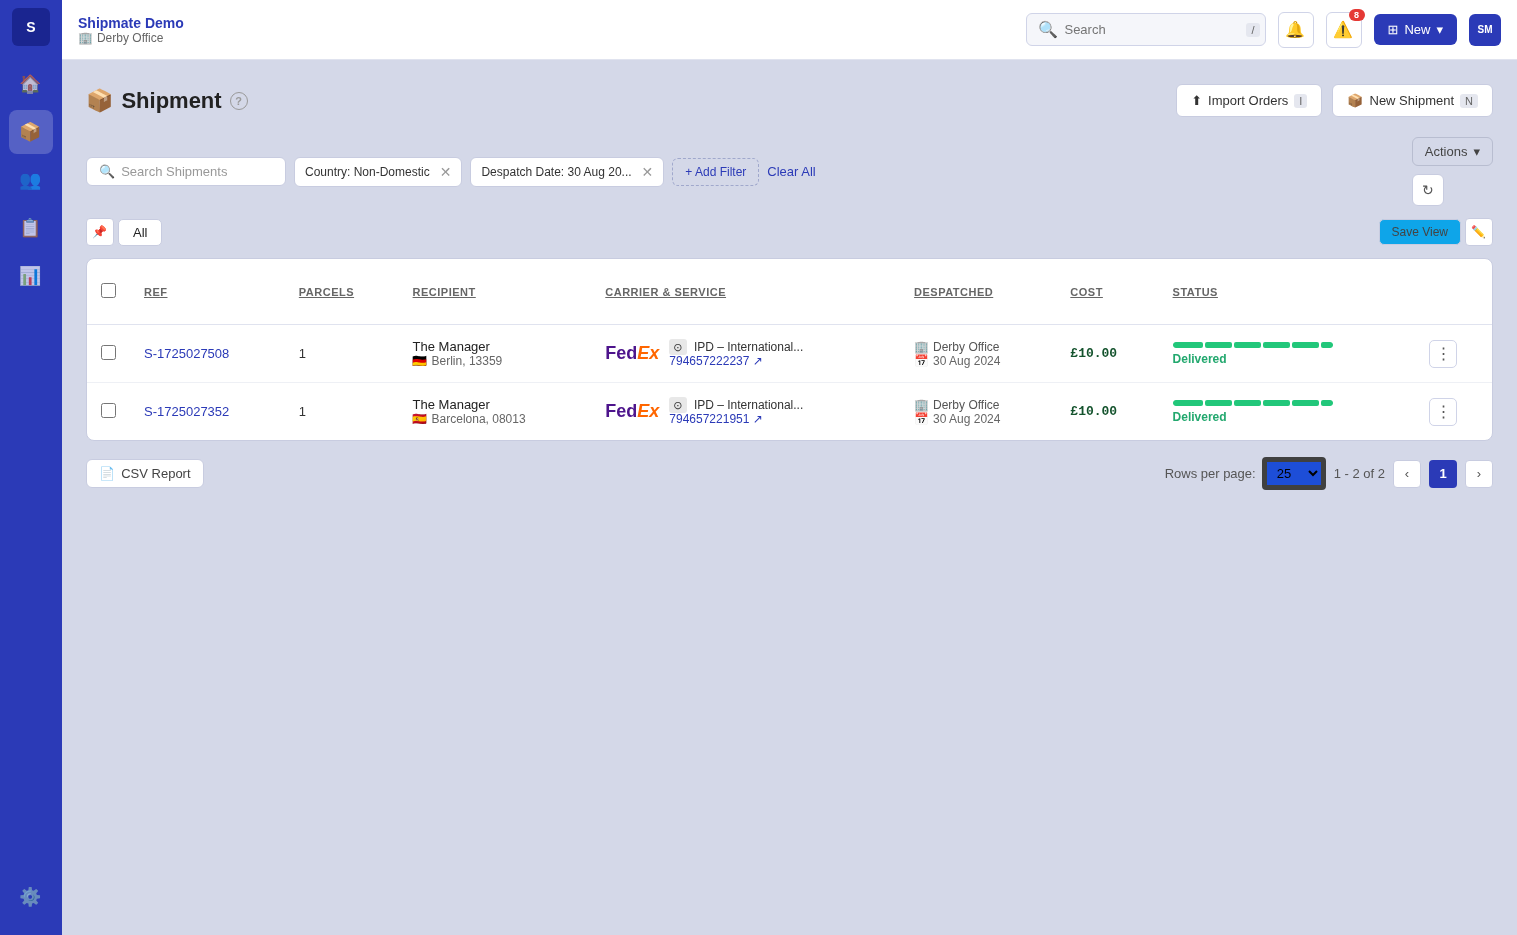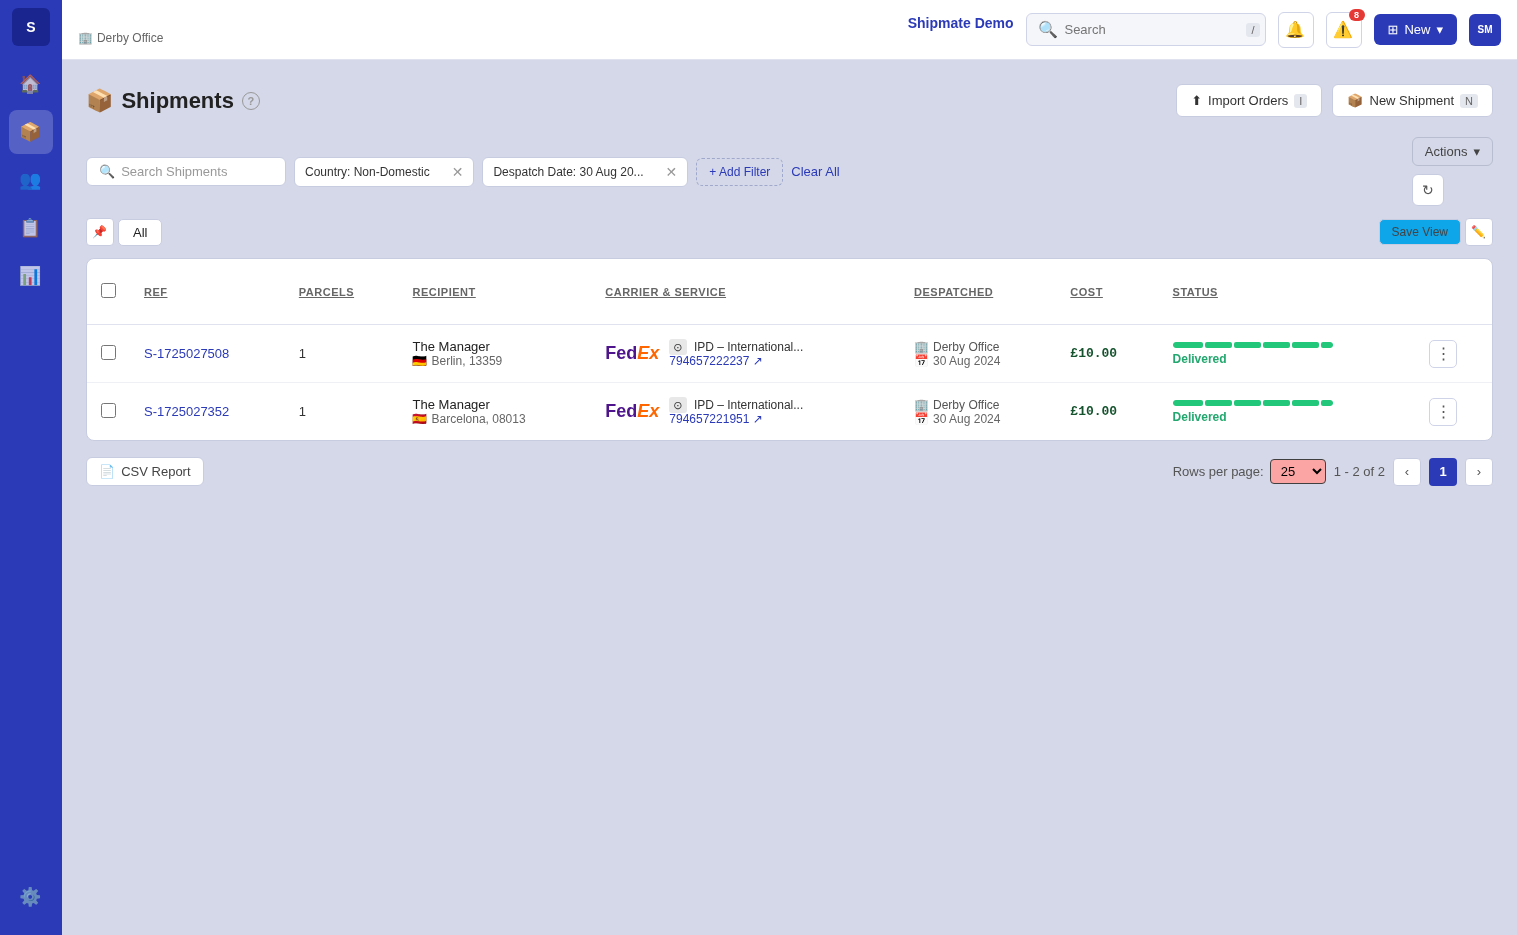--- a/index.html
+++ b/index.html
@@ -61,21 +61,20 @@
       padding: 0 16px;
       gap: 12px;
       border-bottom: 1px solid #e0e3ef;
       flex-shrink: 0;
     }
     .topbar-brand { flex: 1; }
     .topbar-brand-name {
       color: #2b3ab7;
       font-weight: 600;
       font-size: 14px;
-      text-align: right;
     }
     .topbar-brand-office {
       color: #666;
       font-size: 12px;
       display: flex; align-items: center; gap: 4px;
     }
     .topbar-search {
       display: flex; align-items: center;
       border: 1px solid #d0d4e8;
       border-radius: 6px;
@@ -200,21 +199,21 @@
       border-radius: 6px;
       padding: 6px 12px;
       gap: 6px;
       background: white;
       font-size: 13px;
       color: #999;
       min-width: 200px;
       cursor: pointer;
     }
     .filter-tag {
-      display: flex; align-items: center; gap: 22px;
+      display: flex; align-items: center; gap: 10px;
       background: white;
       border: 1px solid #c8cce0;
       border-radius: 6px;
       padding: 6px 10px;
       font-size: 12px;
       color: #333;
     }
     .filter-tag-x {
       color: #999; cursor: pointer; font-size: 14px;
     }
@@ -389,25 +388,25 @@
     }
     .pagination {
       margin-left: auto;
       display: flex; align-items: center; gap: 8px;
     }
     .rows-per-page {
       display: flex; align-items: center; gap: 6px;
       font-size: 13px; color: #555;
     }
     .rows-select {
-      border: 1px solid #404040;
+      border: 5px solid #404040;
       border-radius: 4px;
       padding: 3px 6px;
       font-size: 13px;
-      background: #fca5a5;
+      background: #1d4ed8;
       cursor: pointer;
     }
     .page-info { font-size: 13px; color: #555; }
     .page-nav-btn {
       width: 28px; height: 28px;
       border: 1px solid #c8cce0;
       border-radius: 4px;
       background: white;
       display: flex; align-items: center; justify-content: center;
       cursor: pointer;
@@ -479,21 +478,21 @@
     <div class="topbar-avatar">
       <span>SM</span>
     </div>
   </header>
 
   <div class="page-content">
 
     <div class="page-header">
       <div class="page-title">
         <span>📦</span>
-        <span>Shipments</span>
+        <span>Shipment</span>
         <div class="help-icon">?</div>
       </div>
       <div class="page-actions">
         <button class="import-btn">
           <span>⬆</span>
           <span>Import Orders</span>
           <span class="kbd">I</span>
         </button>
         <button class="new-shipment-btn">
           <span>📦</span>

